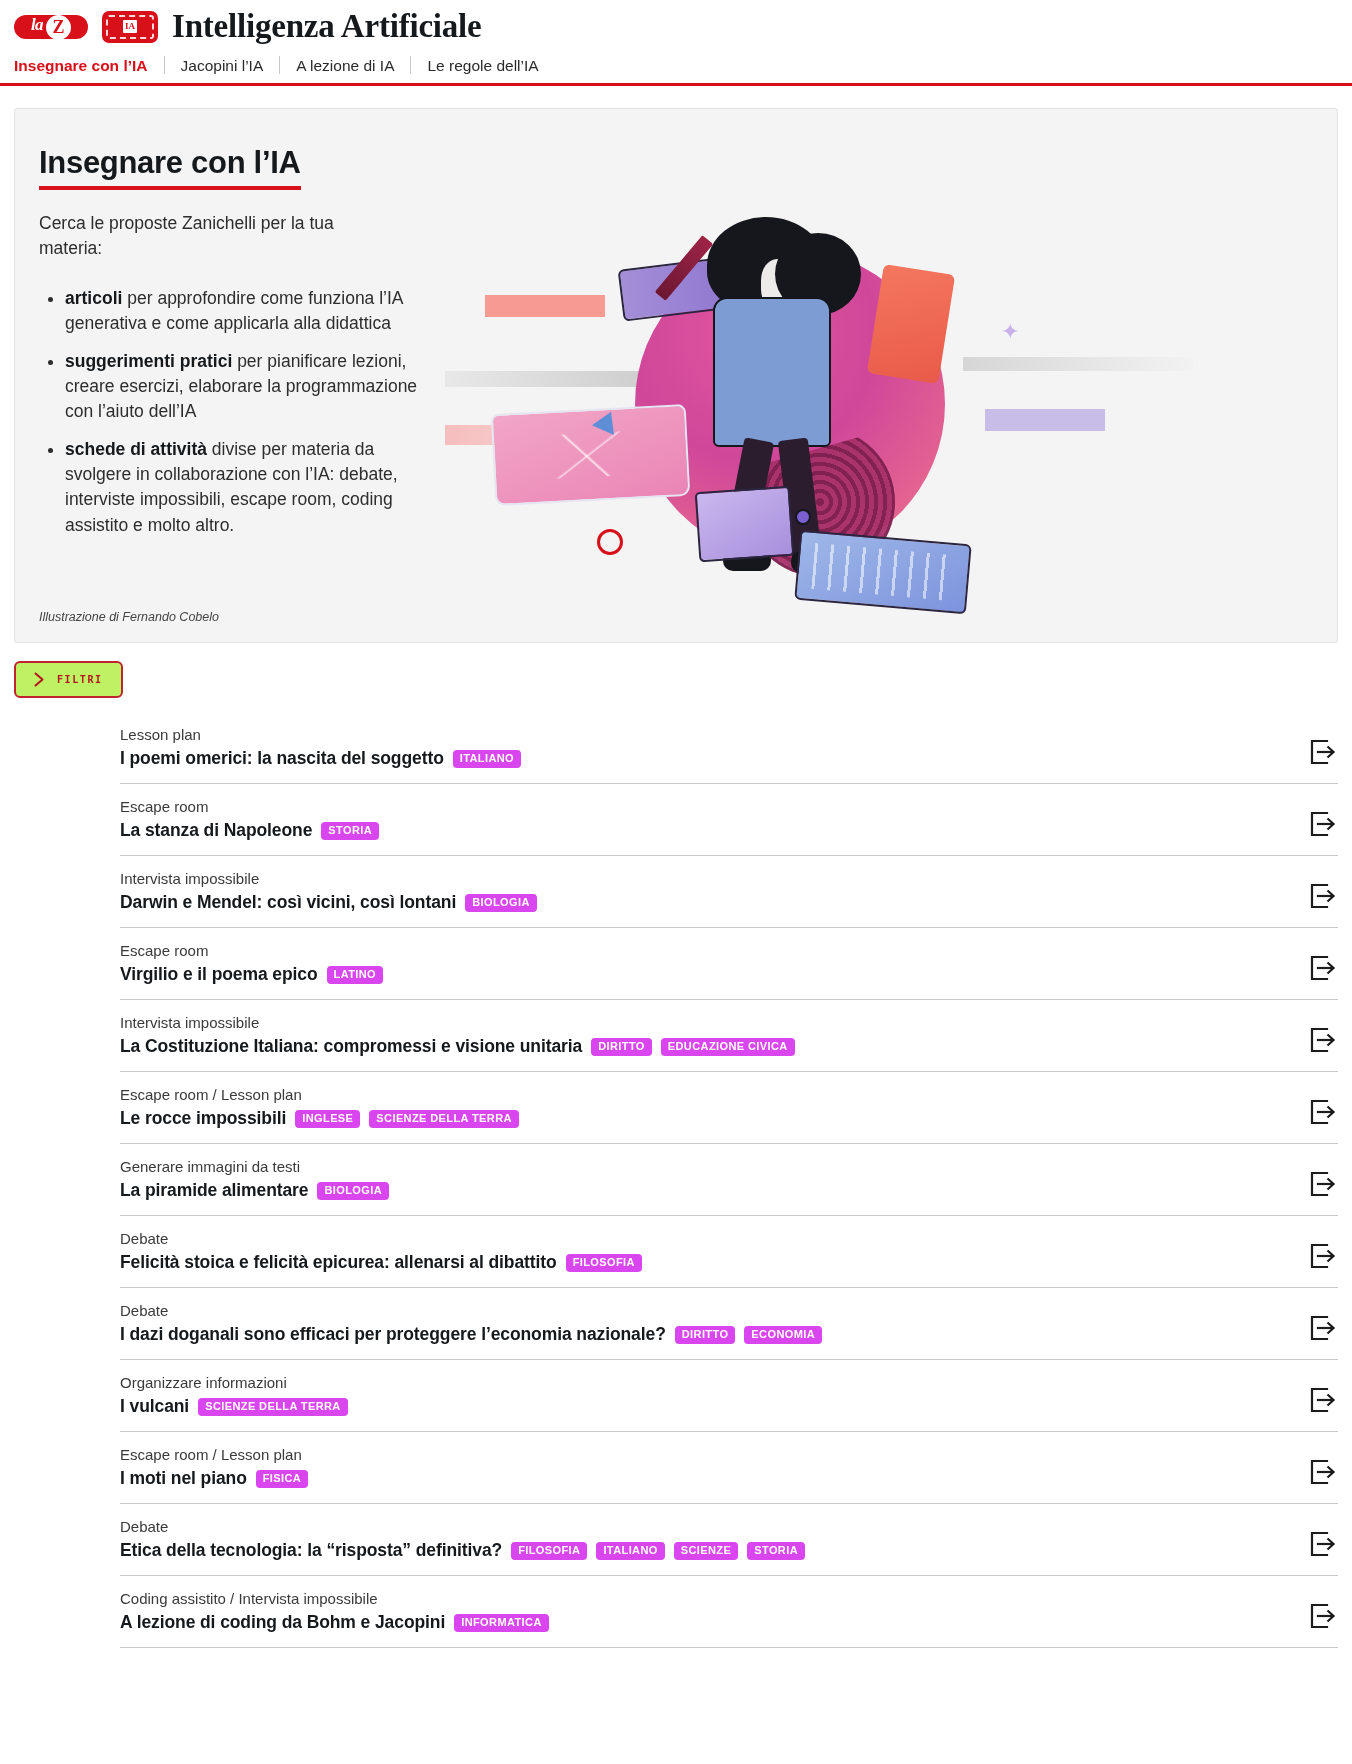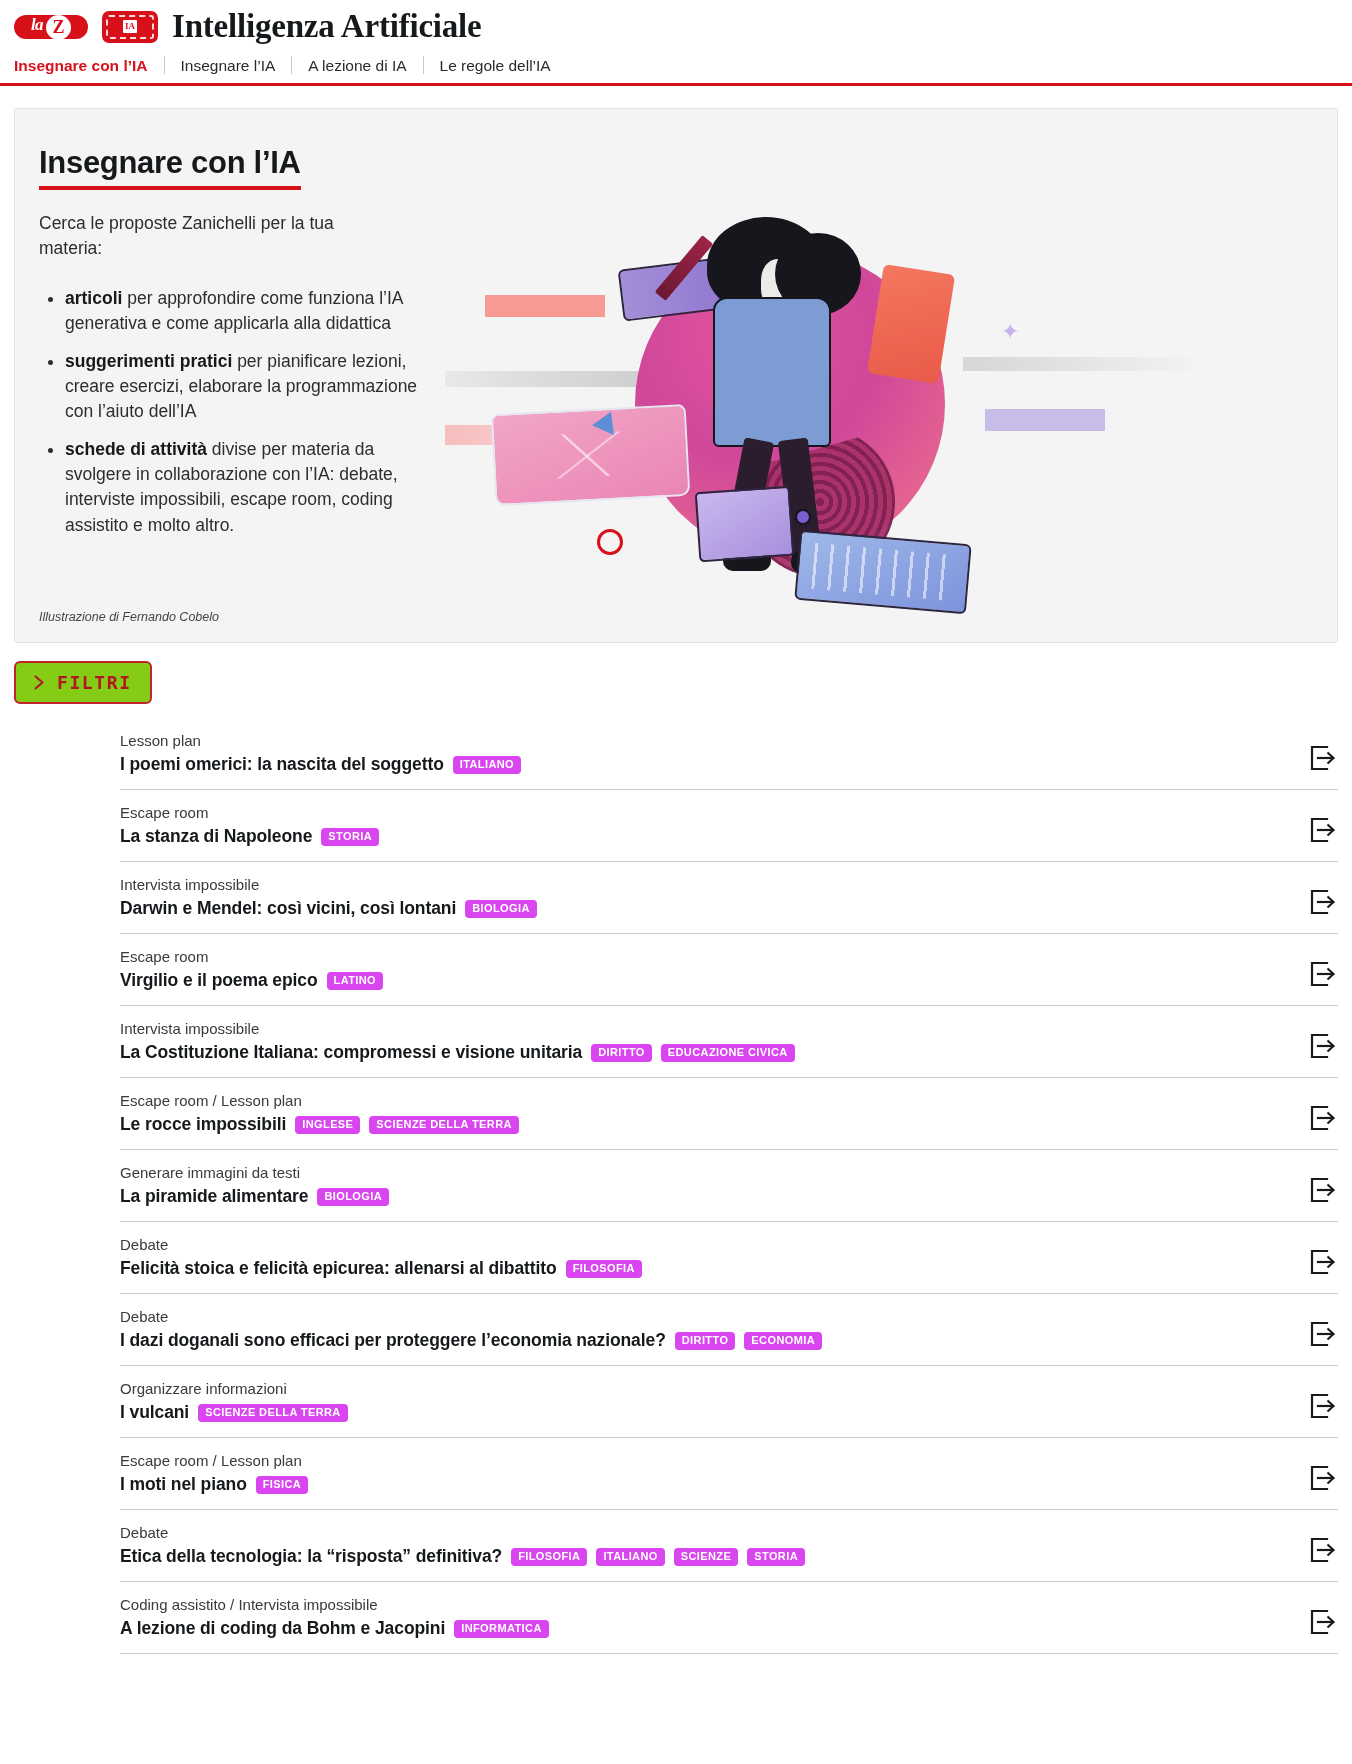--- a/index.html
+++ b/index.html
@@ -255,23 +255,23 @@
   .art-ring-red { width: 26px; height: 26px; border-radius:50%; left: 152px; top: 420px; border: 3px solid #d8101a;}
   .art-tri { width:0;height:0;left:150px;top:302px;border-left:12px solid transparent;border-right:12px solid transparent;border-bottom:20px solid #5e8fd6;transform:rotate(24deg);}
   .art-spark { left: 556px; top: 210px; color:#c9b2ea; font-size: 22px; }
 
   
   .filter-row { padding: 18px 14px 0 14px; }
   .filter-btn {
     display: inline-flex; align-items: center; gap: 12px;
     border: 2px solid #c0242c;
     border-radius: 6px;
-    background: #84cc16;
+    background: #bef264;
     color: #b3161e;
-    font-size: 18px;
+    font-size: 10px;
     font-weight: 700;
     letter-spacing: 1.6px;
     padding: 9px 18px;
     cursor: pointer;
     font-family: "DejaVu Sans Mono", "Liberation Mono", monospace;
   }
   .filter-btn .chev { display: inline-flex; }
 
   
   .list { margin: 14px 14px 0 14px; padding-left: 106px; }
@@ -323,21 +323,21 @@
     </div>
     <div class="logo-ia">
       <span>IA</span>
     </div>
     <div class="site-title">Intelligenza Artificiale</div>
   </div>
 
   <div class="mainnav">
     <div class="navitem active">Insegnare con l’IA</div>
     <div class="navsep"></div>
-    <div class="navitem">Insegnare l’IA</div>
+    <div class="navitem">Jacopini l’IA</div>
     <div class="navsep"></div>
     <div class="navitem">A lezione di IA</div>
     <div class="navsep"></div>
     <div class="navitem">Le regole dell’IA</div>
   </div>
 
   <div class="hero">
     <div class="hero-left">
       <div class="hero-title">Insegnare con l’IA</div>
       <div class="hero-intro">Cerca le proposte Zanichelli per la tua materia:</div>

